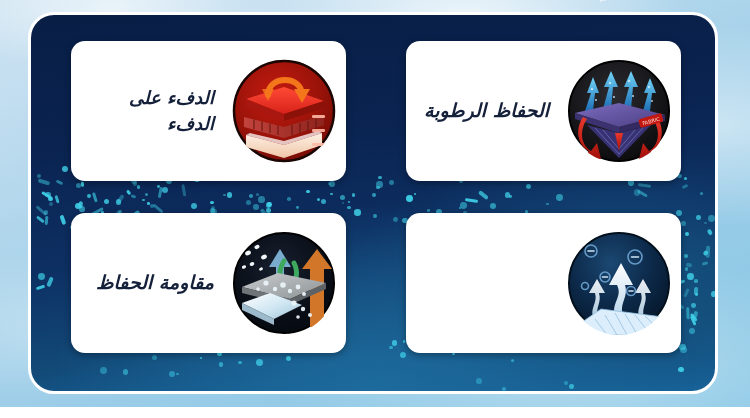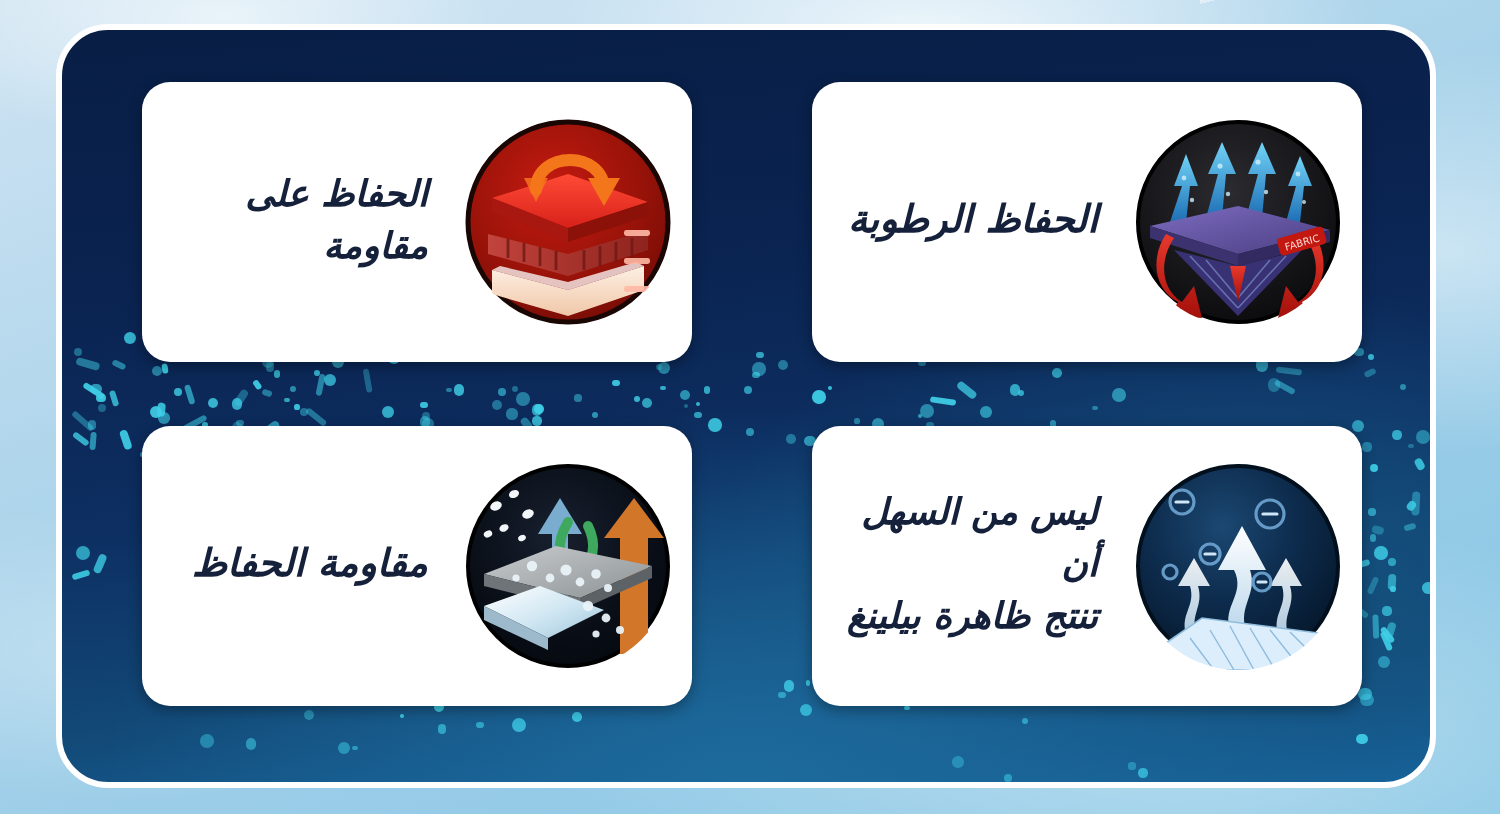--- a/index.html
+++ b/index.html
@@ -446,22 +446,22 @@
           <path d="M14 76 L52 86 L90 74 L86 72 L52 82 L18 74 Z" fill="#ffffff" opacity=".75"></path>
 
           <g fill="#ffb9a6" opacity=".9">
             <rect x="80" y="56" width="13" height="3" rx="1.2"></rect>
             <rect x="80" y="70" width="13" height="3" rx="1.2"></rect>
             <rect x="80" y="84" width="13" height="3" rx="1.2"></rect>
           </g>
         </svg>
       </div>
       <div class="card-label two-line">
-        <div>الحفاظ  على</div>
-        <div>مقاومة</div>
+        <div>الدفء  على</div>
+        <div>الدفء</div>
       </div>
     </div>
 
     <div class="card" style="left:375px; top:26px; width:275px; height:140px;">
       <div class="card-icon">
         <svg class="icon-svg" viewBox="0 0 104 104" aria-hidden="true">
           <defs>
             <radialGradient id="g-blk" cx="45%" cy="35%" r="80%">
               <stop offset="0%" stop-color="#2b2b30"></stop>
               <stop offset="60%" stop-color="#151518"></stop>
@@ -637,22 +637,18 @@
             <line x1="18" y1="92" x2="30" y2="104"></line>
             <line x1="28" y1="88" x2="40" y2="104"></line>
             <line x1="38" y1="84" x2="50" y2="104"></line>
             <line x1="48" y1="82" x2="60" y2="104"></line>
             <line x1="58" y1="83" x2="70" y2="103"></line>
             <line x1="68" y1="84" x2="80" y2="99"></line>
             <line x1="78" y1="85" x2="88" y2="95"></line>
           </g>
         </svg>
       </div>
-      <div class="card-label two-line">
-        <div>ليس من السهل أن</div>
-        <div>تنتج ظاهرة بيلينغ</div>
-      </div>
     </div>
 
   </div>
 
   <div class="bg-bottom-strip"></div>
 </div>
 
 </body></html>

